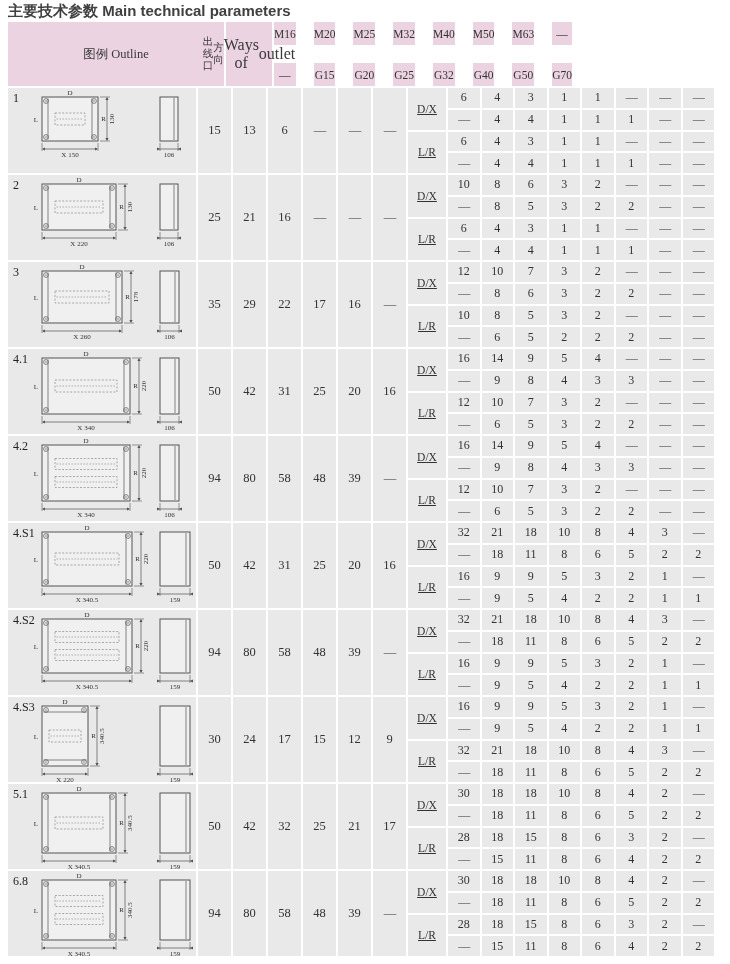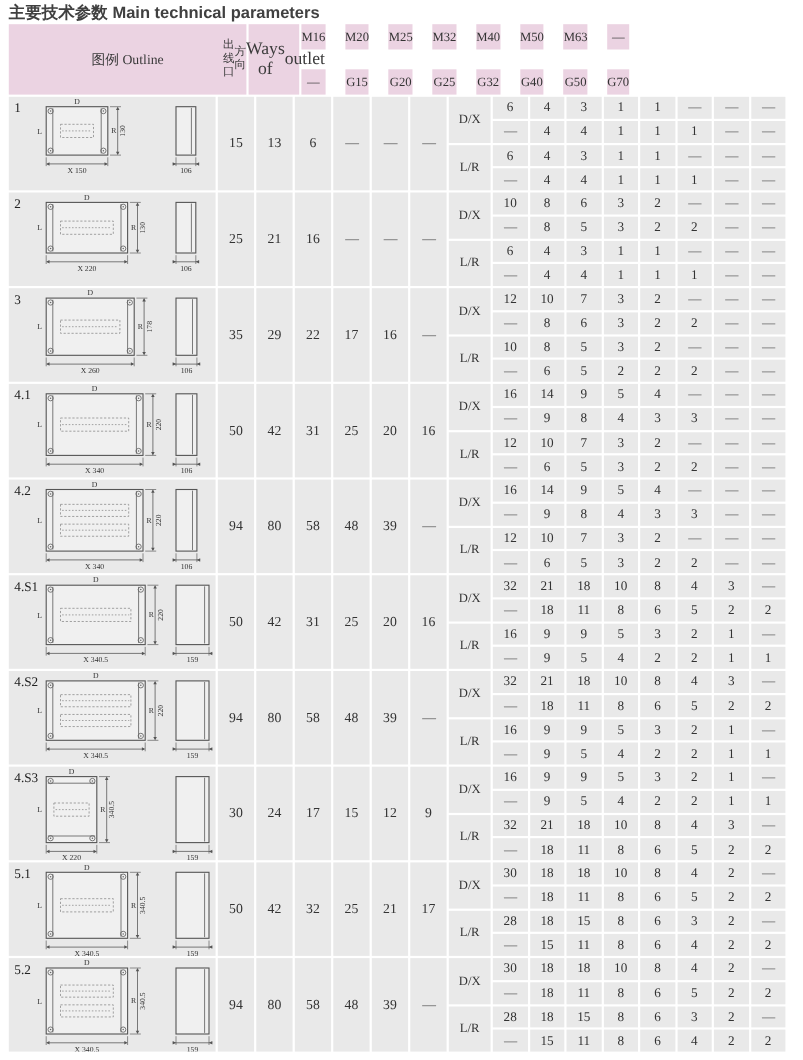--- a/index.html
+++ b/index.html
@@ -29,21 +29,21 @@
   .ways-en { font-size:16px; }
   .mhdr-block { width:266px; display:grid; grid-template-columns:repeat(8,1fr); grid-auto-rows:1fr; gap:18px; }
   .mh-cell { background:#ebd3e2; display:flex; align-items:center; justify-content:center; font-size:11.5px; }
 
   
   .main-row { display:flex; gap:2px; height:85px; }
   .outline-cell { width:188px; background:#e9e9e9; position:relative; }
   .row-id { position:absolute; top:3px; left:5px; font-size:12px; color:#222; z-index:2; }
   .outline-cell svg { position:absolute; left:0; top:0; }
   .t-cell { width:33px; background:#e9e9e9; display:flex; align-items:center; justify-content:center; font-size:12.5px; }
-  .ways-cell { width:38px; display:flex; flex-direction:column; gap:2px; }
+  .ways-cell { width:38px; display:flex; flex-direction:column; gap:2px;text-decoration:underline; }
   .ways-half { flex:1; background:#e9e9e9; display:flex; align-items:center; justify-content:center; font-size:11.5px; }
   .m-block { width:266px; display:grid; grid-template-columns:repeat(8,1fr); grid-auto-rows:1fr; gap:2px; }
   .m-cell { background:#e9e9e9; display:flex; align-items:center; justify-content:center; font-size:12px; }
   .dash { color:#555; letter-spacing:-1px; }
 </style>
 </head>
 <body>
 
 <div class="page-title">主要技术参数 Main technical parameters</div>
 
@@ -894,21 +894,21 @@
           <div class="m-cell">11</div>
           <div class="m-cell">8</div>
           <div class="m-cell">6</div>
           <div class="m-cell">4</div>
           <div class="m-cell">2</div>
           <div class="m-cell">2</div>
         </div>
       </div>
       <div class="main-row">
         <div class="outline-cell">
-          <div class="row-id">5.2</div>
+          <div class="row-id">6.8</div>
           <svg width="188" height="85" viewBox="0 0 188 85">
             <g>
               <rect x="34" y="9" width="74" height="60" fill="#f0f0f0" stroke="#555" stroke-width="1"></rect>
               <line x1="40" y1="10.5" x2="40" y2="67.5" stroke="#555" stroke-width="0.7"></line>
               <line x1="102" y1="10.5" x2="102" y2="67.5" stroke="#555" stroke-width="0.7"></line>
               <circle cx="38" cy="13" r="2.4" fill="none" stroke="#666" stroke-width="0.8"></circle>
               <circle cx="38" cy="13" r="0.7" fill="#666"></circle>
               <circle cx="104" cy="13" r="2.4" fill="none" stroke="#666" stroke-width="0.8"></circle>
               <circle cx="104" cy="13" r="0.7" fill="#666"></circle>
               <circle cx="38" cy="65" r="2.4" fill="none" stroke="#666" stroke-width="0.8"></circle>

